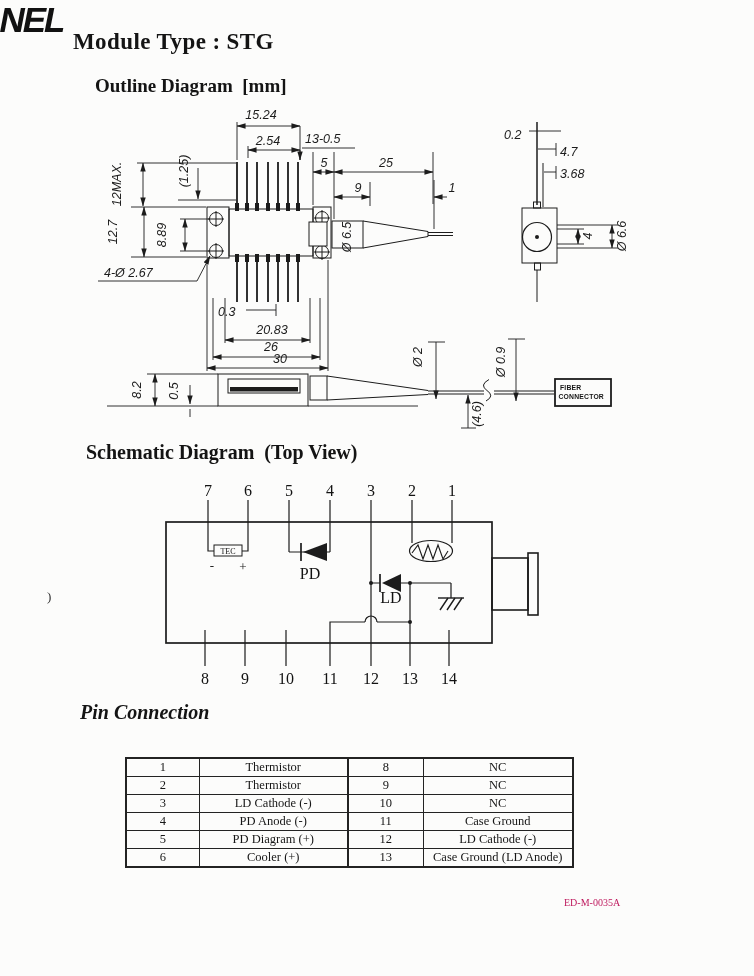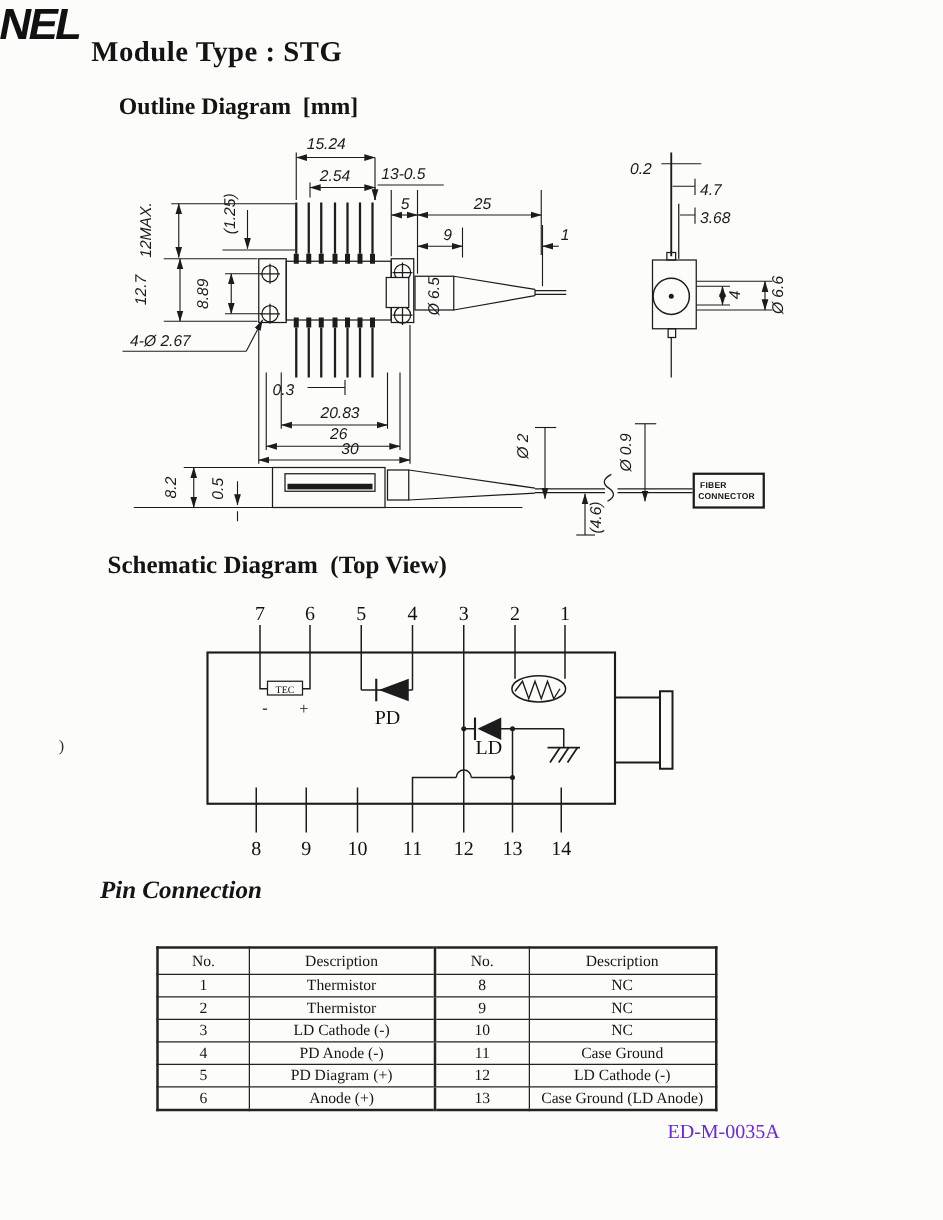--- a/index.html
+++ b/index.html
@@ -6,21 +6,21 @@
   body{width:754px;height:976px;position:relative;background:#fcfcfb;color:#1a1a1a;
        font-family:"Liberation Serif",serif;overflow:hidden;}
   .hd{position:absolute;font-weight:bold;white-space:pre;color:#141414;}
   #title{left:73px;top:29px;font-size:23px;letter-spacing:.4px;}
   #logo{left:545px;top:39px;font-size:35px;font-weight:bold;
         font-family:"Liberation Sans",sans-serif;transform:skewX(-11deg);
         letter-spacing:-2px;color:#111;}
   #outline-heading{left:95px;top:75px;font-size:19px;}
   #schematic-heading{left:86px;top:441px;font-size:20px;}
   #pin-heading{left:80px;top:701px;font-size:20px;font-style:italic;}
-  #doc-number{position:absolute;left:534px;top:897px;font-size:16px;color:#6d28d9;}
+  #doc-number{position:absolute;left:564px;top:897px;font-size:10px;color:#be185d;}
   #scan-mark{position:absolute;left:47px;top:589px;font-size:13px;color:#333;}
   svg{position:absolute;overflow:visible;}
   .ln{stroke:#1c1c1c;stroke-width:1;fill:none;}
   .dl{stroke:#1c1c1c;stroke-width:.9;fill:none;}
   .blk{fill:#1c1c1c;stroke:none;}
   .dt{font:italic 12.5px "Liberation Sans",sans-serif;fill:#1c1c1c;}
   .pn{font:16px "Liberation Serif",serif;fill:#121212;text-anchor:middle;}
   .sym{font:13px "Liberation Serif",serif;fill:#121212;text-anchor:middle;}
   .tec{font:8px "Liberation Serif",serif;fill:#121212;text-anchor:middle;}
   .fc{font:bold 6.8px "Liberation Sans",sans-serif;fill:#141414;letter-spacing:.2px;}
@@ -262,26 +262,20 @@
 
 <div id="pin-table">
   <table>
     <colgroup>
         <col style="width:73px">
         <col style="width:149px">
         <col style="width:75px">
         <col style="width:150px">
       </colgroup>
     <tbody>
-        <tr class="hrow">
-      <th>No.</th>
-      <th>Description</th>
-      <th class="sep">No.</th>
-      <th>Description</th>
-    </tr>
     <tr>
       <td>1</td>
       <td>Thermistor</td>
       <td class="sep">8</td>
       <td>NC</td>
     </tr>
     <tr>
       <td>2</td>
       <td>Thermistor</td>
       <td class="sep">9</td>
@@ -300,19 +294,19 @@
       <td>Case Ground</td>
     </tr>
     <tr>
       <td>5</td>
       <td>PD Diagram (+)</td>
       <td class="sep">12</td>
       <td>LD Cathode (-)</td>
     </tr>
     <tr>
       <td>6</td>
-      <td>Anode (+)</td>
+      <td>Cooler (+)</td>
       <td class="sep">13</td>
       <td>Case Ground (LD Anode)</td>
     </tr>
   </tbody>
     </table>
 </div>
 
 </body></html>

